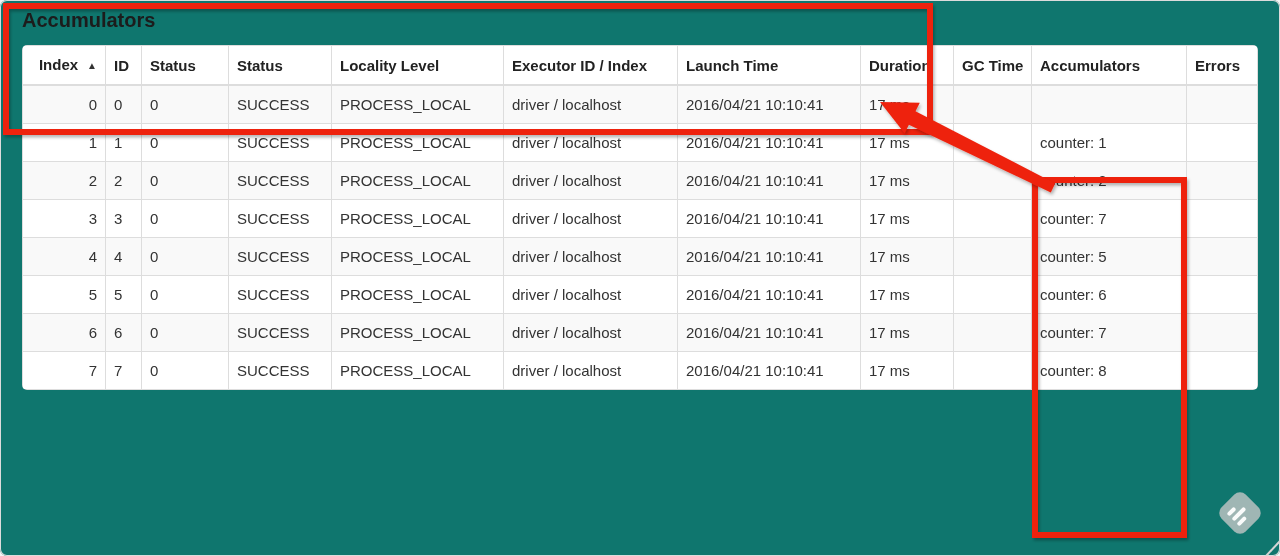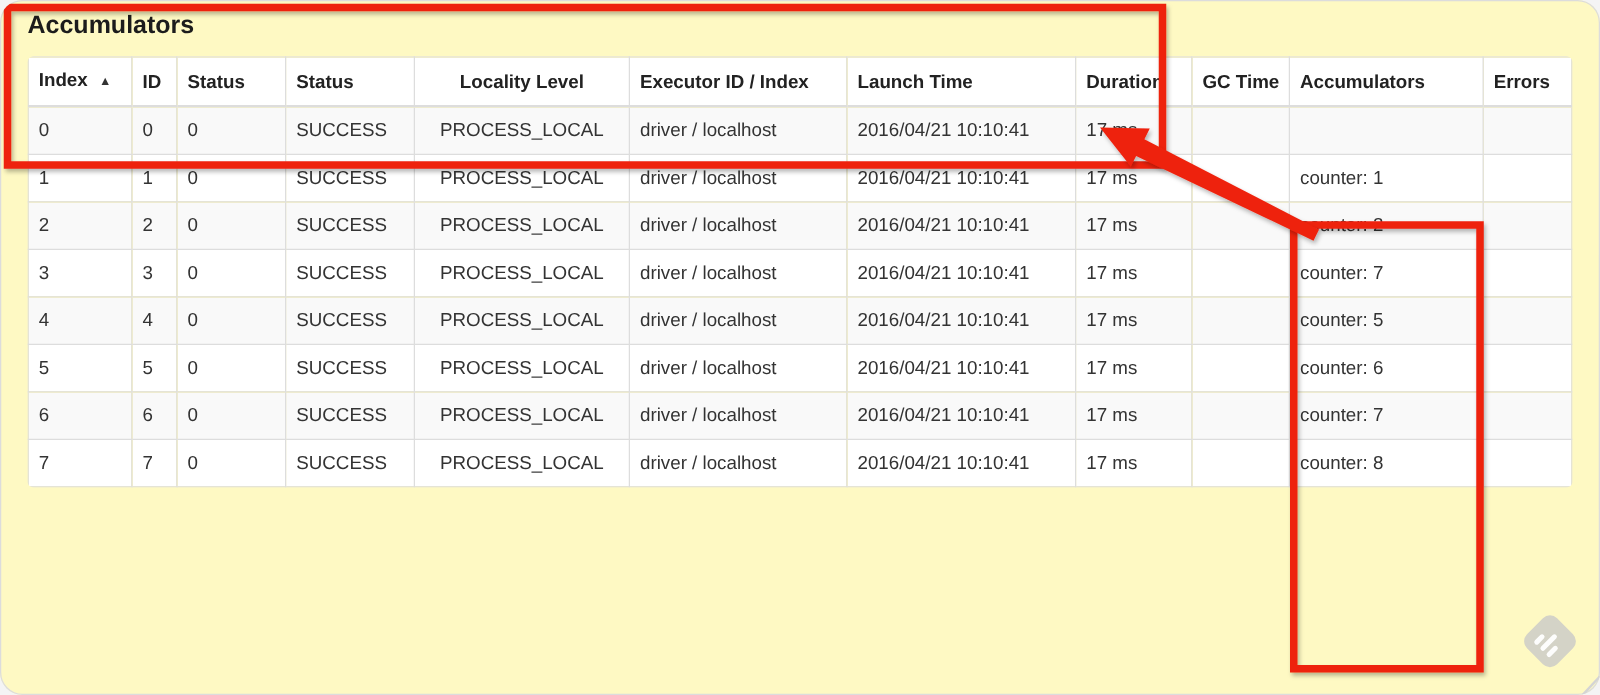--- a/index.html
+++ b/index.html
@@ -2,22 +2,22 @@
 <html><head>
 <meta charset="utf-8">
 <style>
   * { box-sizing: border-box; }
   html,body { margin:0; padding:0; background:#f4f4f4; }
   body { font-family:"Liberation Sans", sans-serif; }
 
   .screen {
     position:relative;
     width:1280px; height:556px;
-    background:#fef9c3;
-    border-radius:18px;
+    background:#0f766e;
+    border-radius:7px;
     box-shadow: inset 0 0 0 1px #dcdcdc;
     overflow:hidden;
   }
 
   .content { padding:9px 22px 0 22px; }
 
   .section-title {
     font-size:20px;
     font-weight:bold;
     color:#1c1c1c;
@@ -58,25 +58,25 @@
     font-size:10px;
     color:#333;
     margin-left:9px;
     vertical-align:1px;
   }
 
   
   #accumulators-table th:nth-child(1), #accumulators-table td:nth-child(1) { width:833px; }
 
   
-  #tasks-table th:nth-child(1),  #tasks-table td:nth-child(1)  { width:83px; }
+  #tasks-table th:nth-child(1),  #tasks-table td:nth-child(1)  { width:83px;text-align:right; }
   #tasks-table th:nth-child(2),  #tasks-table td:nth-child(2)  { width:36px; }
   #tasks-table th:nth-child(3),  #tasks-table td:nth-child(3)  { width:87px; }
   #tasks-table th:nth-child(4),  #tasks-table td:nth-child(4)  { width:103px; }
-  #tasks-table th:nth-child(5),  #tasks-table td:nth-child(5)  { width:172px;text-align:center; }
+  #tasks-table th:nth-child(5),  #tasks-table td:nth-child(5)  { width:172px; }
   #tasks-table th:nth-child(6),  #tasks-table td:nth-child(6)  { width:174px; }
   #tasks-table th:nth-child(7),  #tasks-table td:nth-child(7)  { width:183px; }
   #tasks-table th:nth-child(8),  #tasks-table td:nth-child(8)  { width:93px; }
   #tasks-table th:nth-child(9),  #tasks-table td:nth-child(9)  { width:78px; }
   #tasks-table th:nth-child(10), #tasks-table td:nth-child(10) { width:155px; }
 
   .annotations {
     position:absolute;
     left:0; top:0;
     width:1280px; height:556px;

